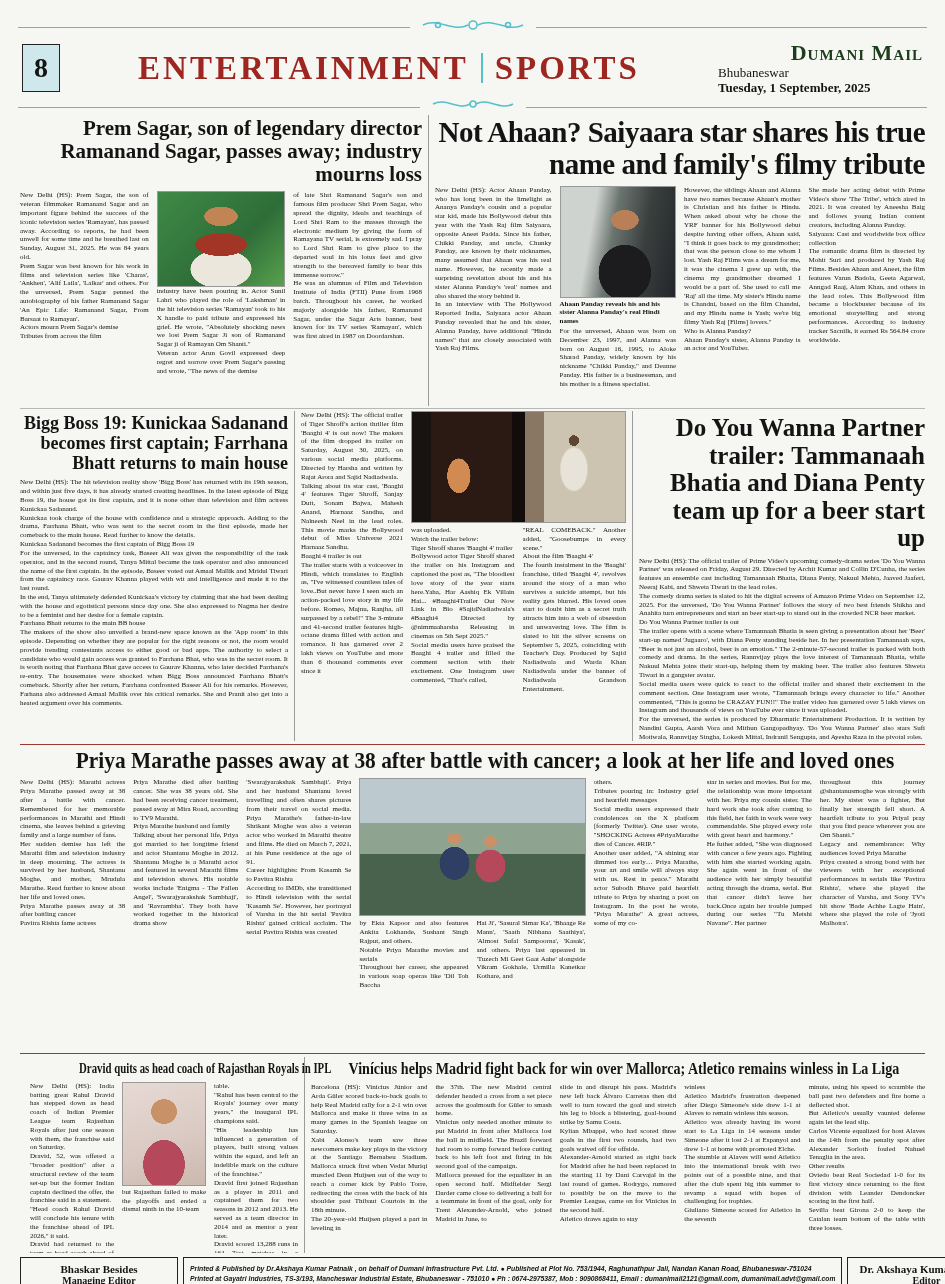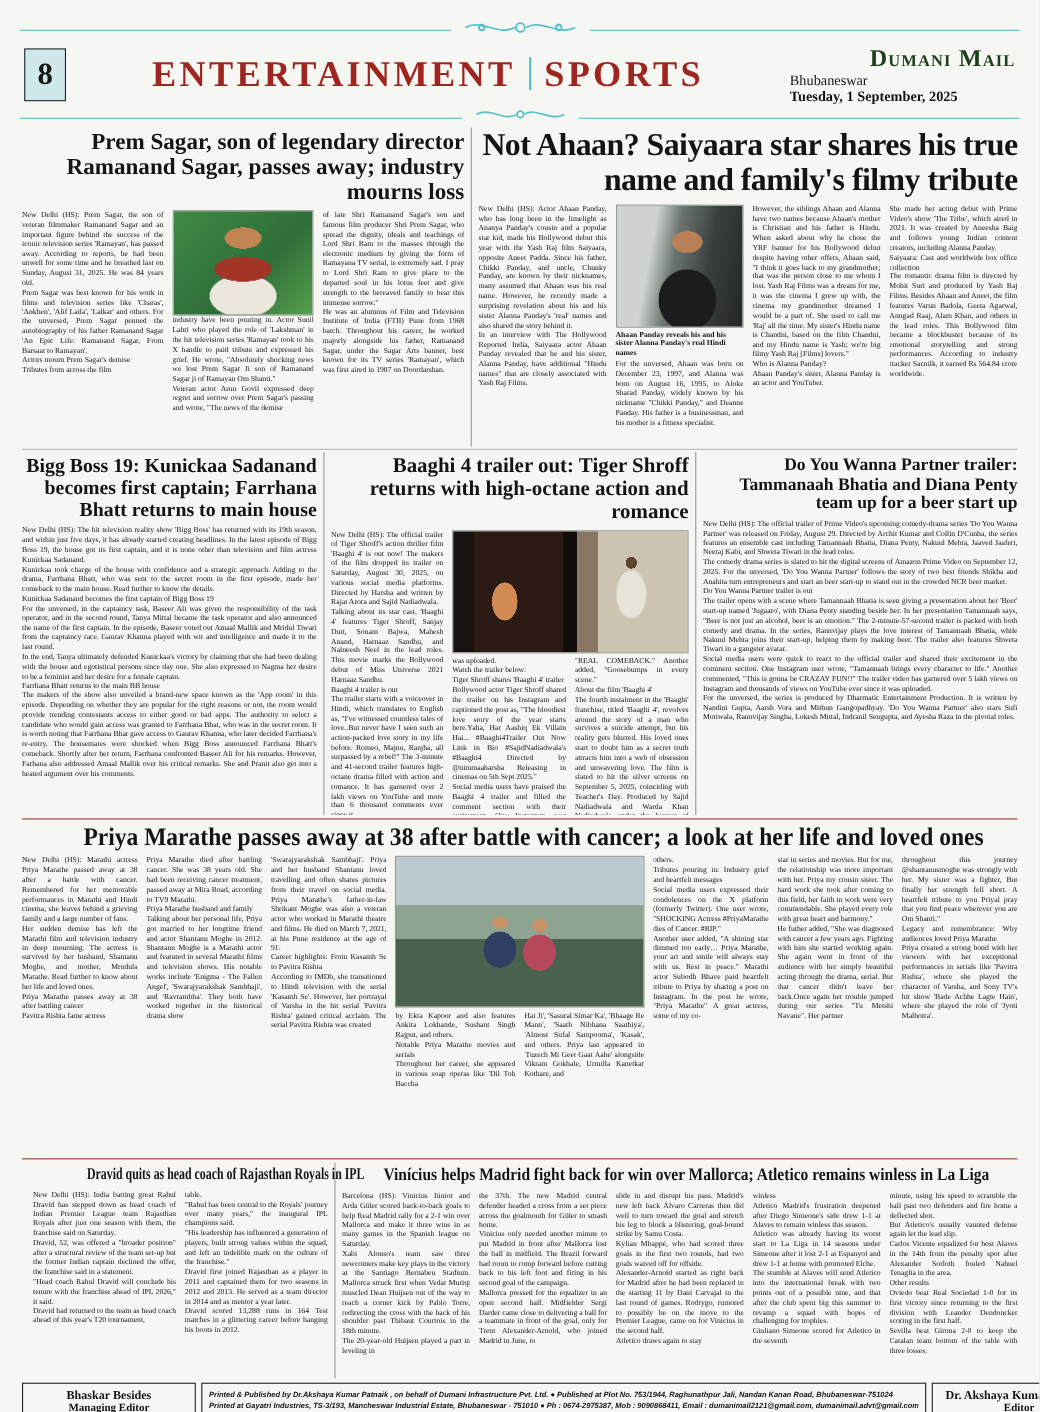--- a/index.html
+++ b/index.html
@@ -49,21 +49,21 @@
   .a3 h2{font-size:18px;}
   .a3 .col{height:262px;}
   .a4{flex:1;min-width:0;display:flex;flex-direction:column;}
   .a4 h2{font-size:19px;}
   .a4-photo{height:112px;margin-bottom:3px;background:
       radial-gradient(ellipse 9% 26% at 22% 58%,#d08a52 60%,transparent 61%),
       radial-gradient(ellipse 11% 34% at 76% 52%,#e8e3d8 55%,transparent 61%),
       radial-gradient(ellipse 4% 8% at 76% 26%,#5c4632 60%,transparent 61%),
       linear-gradient(90deg,#181210 0 9%,#32201704 0,#2b1a14 9% 47%,#120d0b 47% 53%,#8a7763 53% 62%,#cdc3b1 62% 100%);}
   .a5{width:286px;flex:0 0 286px;}
-  .a5 h2{font-size:16px;}
+  .a5 h2{font-size:25px;}
   .a5 .col{height:262px;}
   
   .a6 h2{font-size:23px;white-space:nowrap;}
   .a6 h2 span{display:inline-block;transform:scaleX(.93);transform-origin:center;}
   .a6-cols{height:272px;}
   .a6-mid{flex:2.15;display:flex;flex-direction:column;min-width:0;}
   .a6-photo{height:138px;margin-bottom:3px;background:
       radial-gradient(ellipse 11% 20% at 42% 62%,#2e3f63 60%,transparent 61%),
       radial-gradient(ellipse 11% 20% at 58% 64%,#b5485a 60%,transparent 61%),
       radial-gradient(ellipse 5% 7% at 42% 44%,#c99168 60%,transparent 61%),
@@ -185,21 +185,20 @@
         <div class="col">New Delhi (HS): The hit television reality show 'Bigg Boss' has returned with its 19th season, and within just five days, it has already started creating headlines. In the latest episode of Bigg Boss 19, the house got its first captain, and it is none other than television and film actress Kunickaa Sadanand.
 Kunickaa took charge of the house with confidence and a strategic approach. Adding to the drama, Farrhana Bhatt, who was sent to the secret room in the first episode, made her comeback to the main house. Read further to know the details.
 Kunickaa Sadanand becomes the first captain of Bigg Boss 19
 For the unversed, in the captaincy task, Baseer Ali was given the responsibility of the task operator, and in the second round, Tanya Mittal became the task operator and also announced the name of the first captain. In the episode, Baseer voted out Amaal Mallik and Mridul Tiwari from the captaincy race. Gaurav Khanna played with wit and intelligence and made it to the last round.
 In the end, Tanya ultimately defended Kunickaa's victory by claiming that she had been dealing with the house and egotistical persons since day one. She also expressed to Nagma her desire to be a feminist and her desire for a female captain.
 Farrhana Bhatt returns to the main BB house
 The makers of the show also unveiled a brand-new space known as the 'App room' in this episode. Depending on whether they are popular for the right reasons or not, the room would provide trending contestants access to either good or bad apps. The authority to select a candidate who would gain access was granted to Farrhana Bhat, who was in the secret room. It is worth noting that Farrhana Bhat gave access to Gaurav Khanna, who later decided Farrhana's re-entry. The housemates were shocked when Bigg Boss announced Farrhana Bhatt's comeback. Shortly after her return, Farrhana confronted Baseer Ali for his remarks. However, Farhana also addressed Amaal Mallik over his critical remarks. She and Pranit also get into a heated argument over his comments.</div>
       </article>
       <div class="vsep"></div>
       <article class="a4">
-        <h2>Baaghi 4 trailer out: Tiger Shroff returns with high-octane action and romance</h2>
         <div class="cols" style="flex:1;min-height:0;">
           <div class="col" style="flex:0.95;">New Delhi (HS): The official trailer of Tiger Shroff's action thriller film 'Baaghi 4' is out now! The makers of the film dropped its trailer on Saturday, August 30, 2025, on various social media platforms. Directed by Harsha and written by Rajat Arora and Sajid Nadiadwala.
 Talking about its star cast, 'Baaghi 4' features Tiger Shroff, Sanjay Dutt, Sonam Bajwa, Mahesh Anand, Harnaaz Sandhu, and Nalneesh Neel in the lead roles. This movie marks the Bollywood debut of Miss Universe 2021 Harnaaz Sandhu.
 Baaghi 4 trailer is out
 The trailer starts with a voiceover in Hindi, which translates to English as, "I've witnessed countless tales of love..But never have I seen such an action-packed love story in my life before. Romeo, Majnu, Ranjha, all surpassed by a rebel!" The 3-minute and 41-second trailer features high-octane drama filled with action and romance. It has garnered over 2 lakh views on YouTube and more than 6 thousand comments ever since it</div>
           <div style="flex:2;display:flex;flex-direction:column;min-width:0;">
             <div class="photo a4-photo"></div>
             <div class="cols" style="flex:1;min-height:0;">
               <div class="col">was uploaded.
 Watch the trailer below:
@@ -266,20 +265,24 @@
     <div class="hrule"></div>
 
     <section class="row row4">
       <article class="a7">
         <h2><span>Dravid quits as head coach of Rajasthan Royals in IPL</span></h2>
         <div class="cols" style="flex:1;min-height:0;">
           <div class="col">New Delhi (HS): India batting great Rahul Dravid has stepped down as head coach of Indian Premier League team Rajasthan Royals after just one season with them, the franchise said on Saturday.
 Dravid, 52, was offered a "broader position" after a structural review of the team set-up but the former Indian captain declined the offer, the franchise said in a statement.
 "Head coach Rahul Dravid will conclude his tenure with the franchise ahead of IPL 2026," it said.
 Dravid had returned to the team as head coach ahead of this year's T20 tournament,</div>
+          <div>
+            <div class="photo a7-photo"></div>
+            <div class="col">but Rajasthan failed to make the playoffs and ended a dismal ninth in the 10-team</div>
+          </div>
           <div class="col">table.
 "Rahul has been central to the Royals' journey over many years," the inaugural IPL champions said.
 "His leadership has influenced a generation of players, built strong values within the squad, and left an indelible mark on the culture of the franchise."
 Dravid first joined Rajasthan as a player in 2011 and captained them for two seasons in 2012 and 2013. He served as a team director in 2014 and as mentor a year later.
 Dravid scored 13,288 runs in 164 Test matches in a glittering career before hanging his boots in 2012.</div>
         </div>
       </article>
       <div class="vsep"></div>
       <article class="a8">
         <h2><span>Vinícius helps Madrid fight back for win over Mallorca; Atletico remains winless in La Liga</span></h2>

